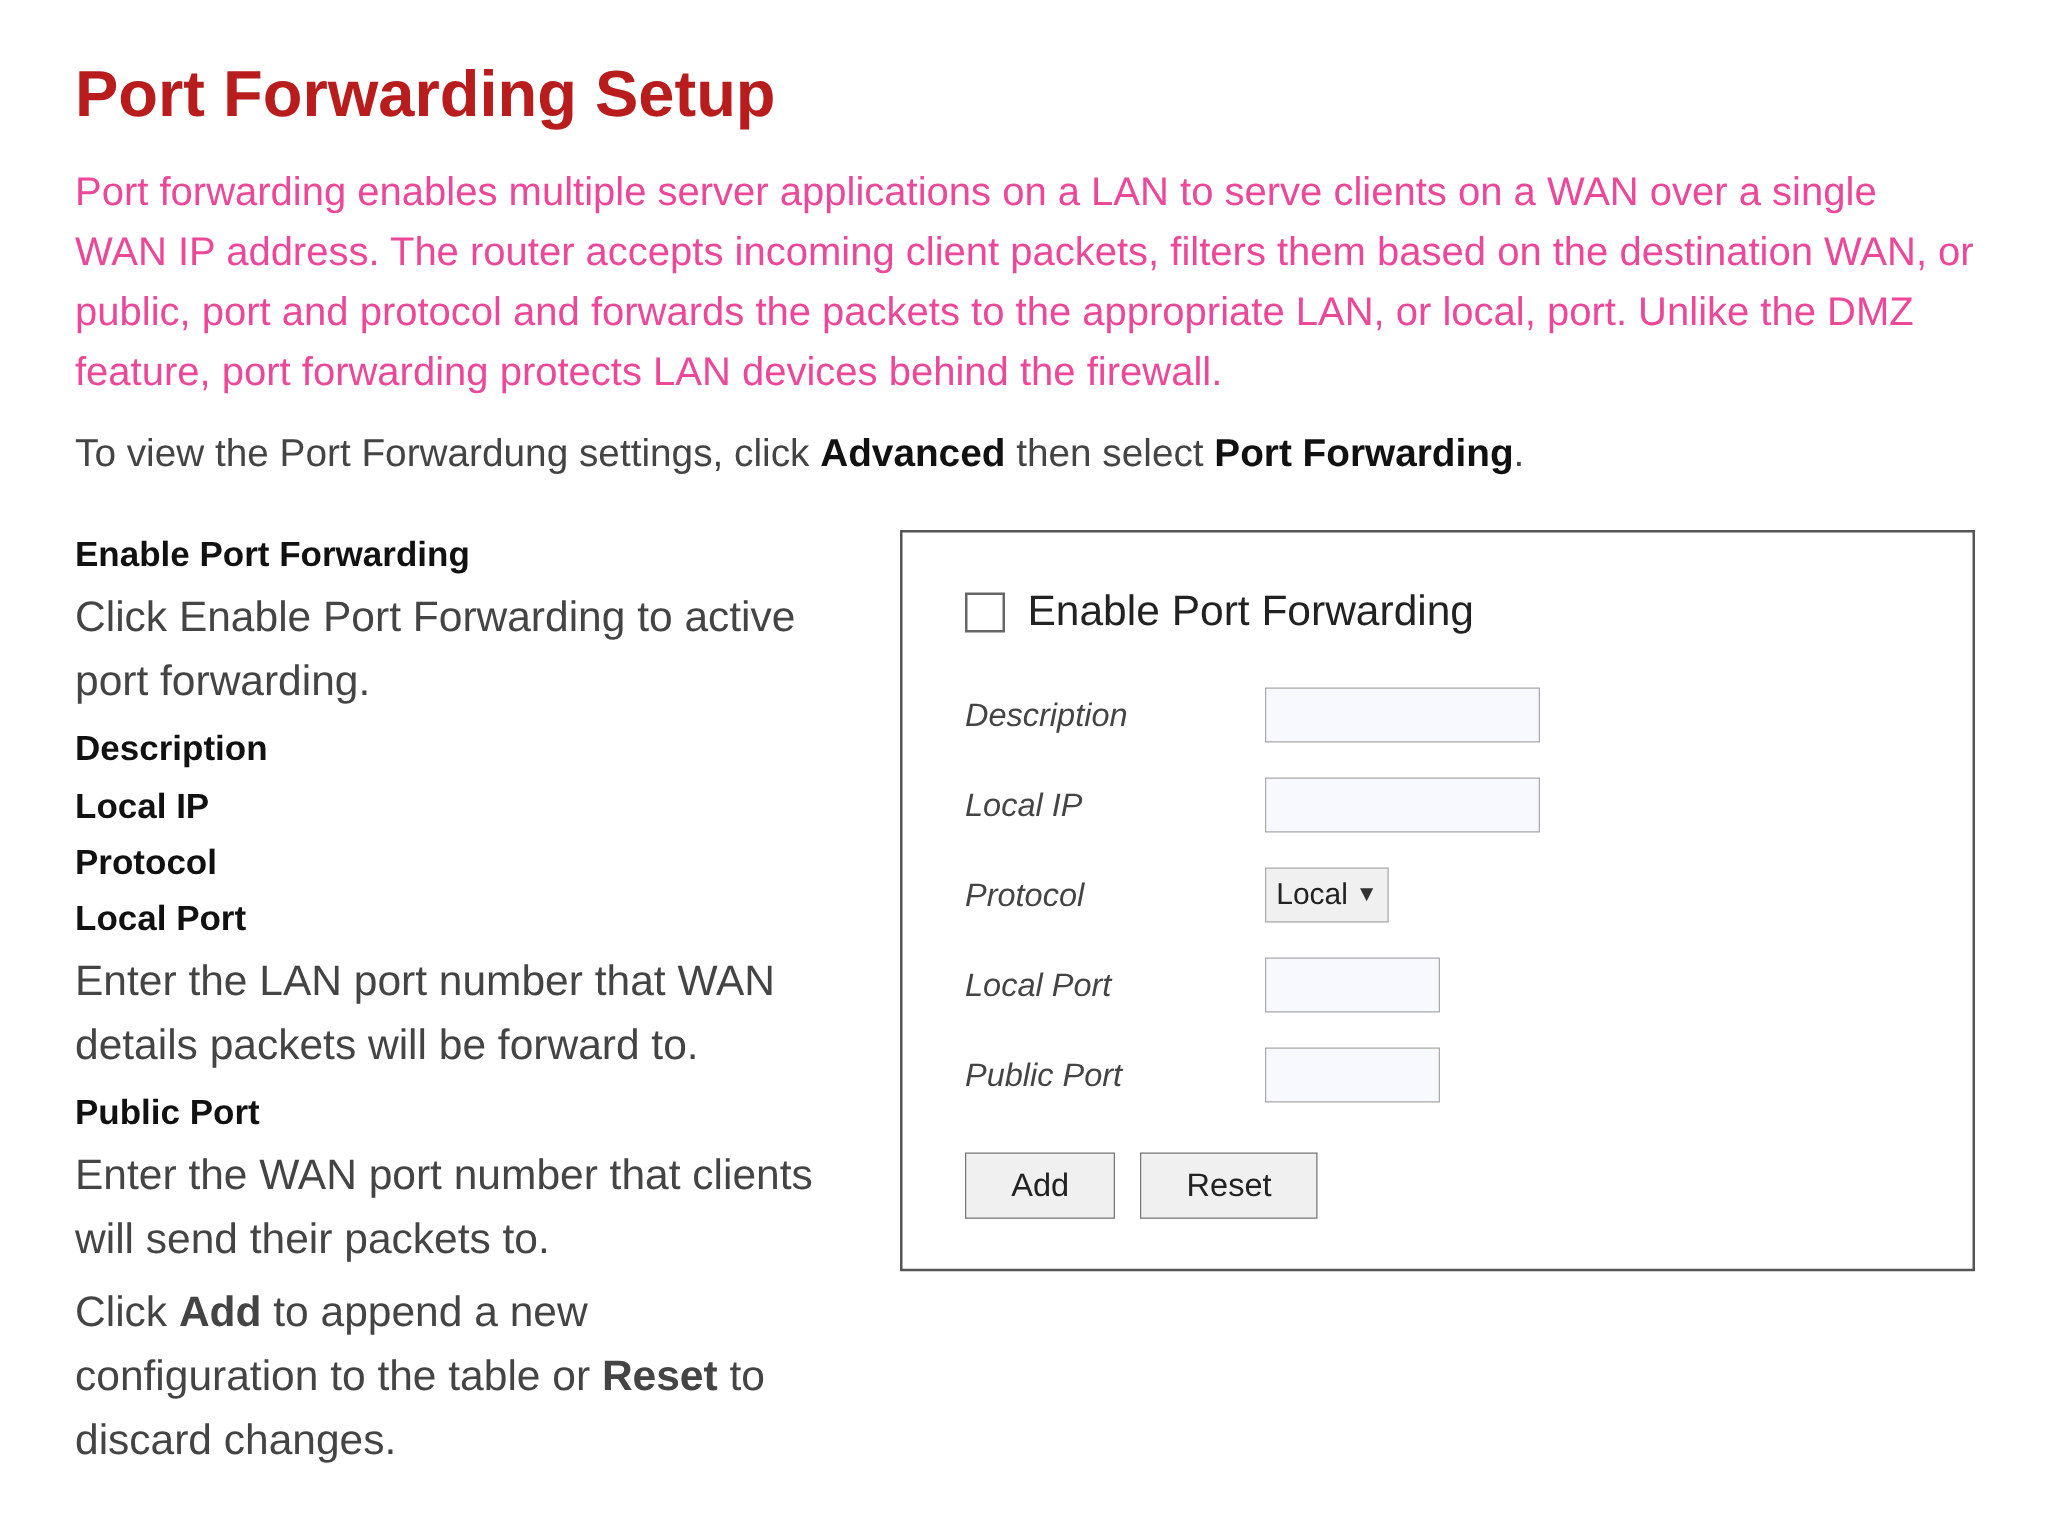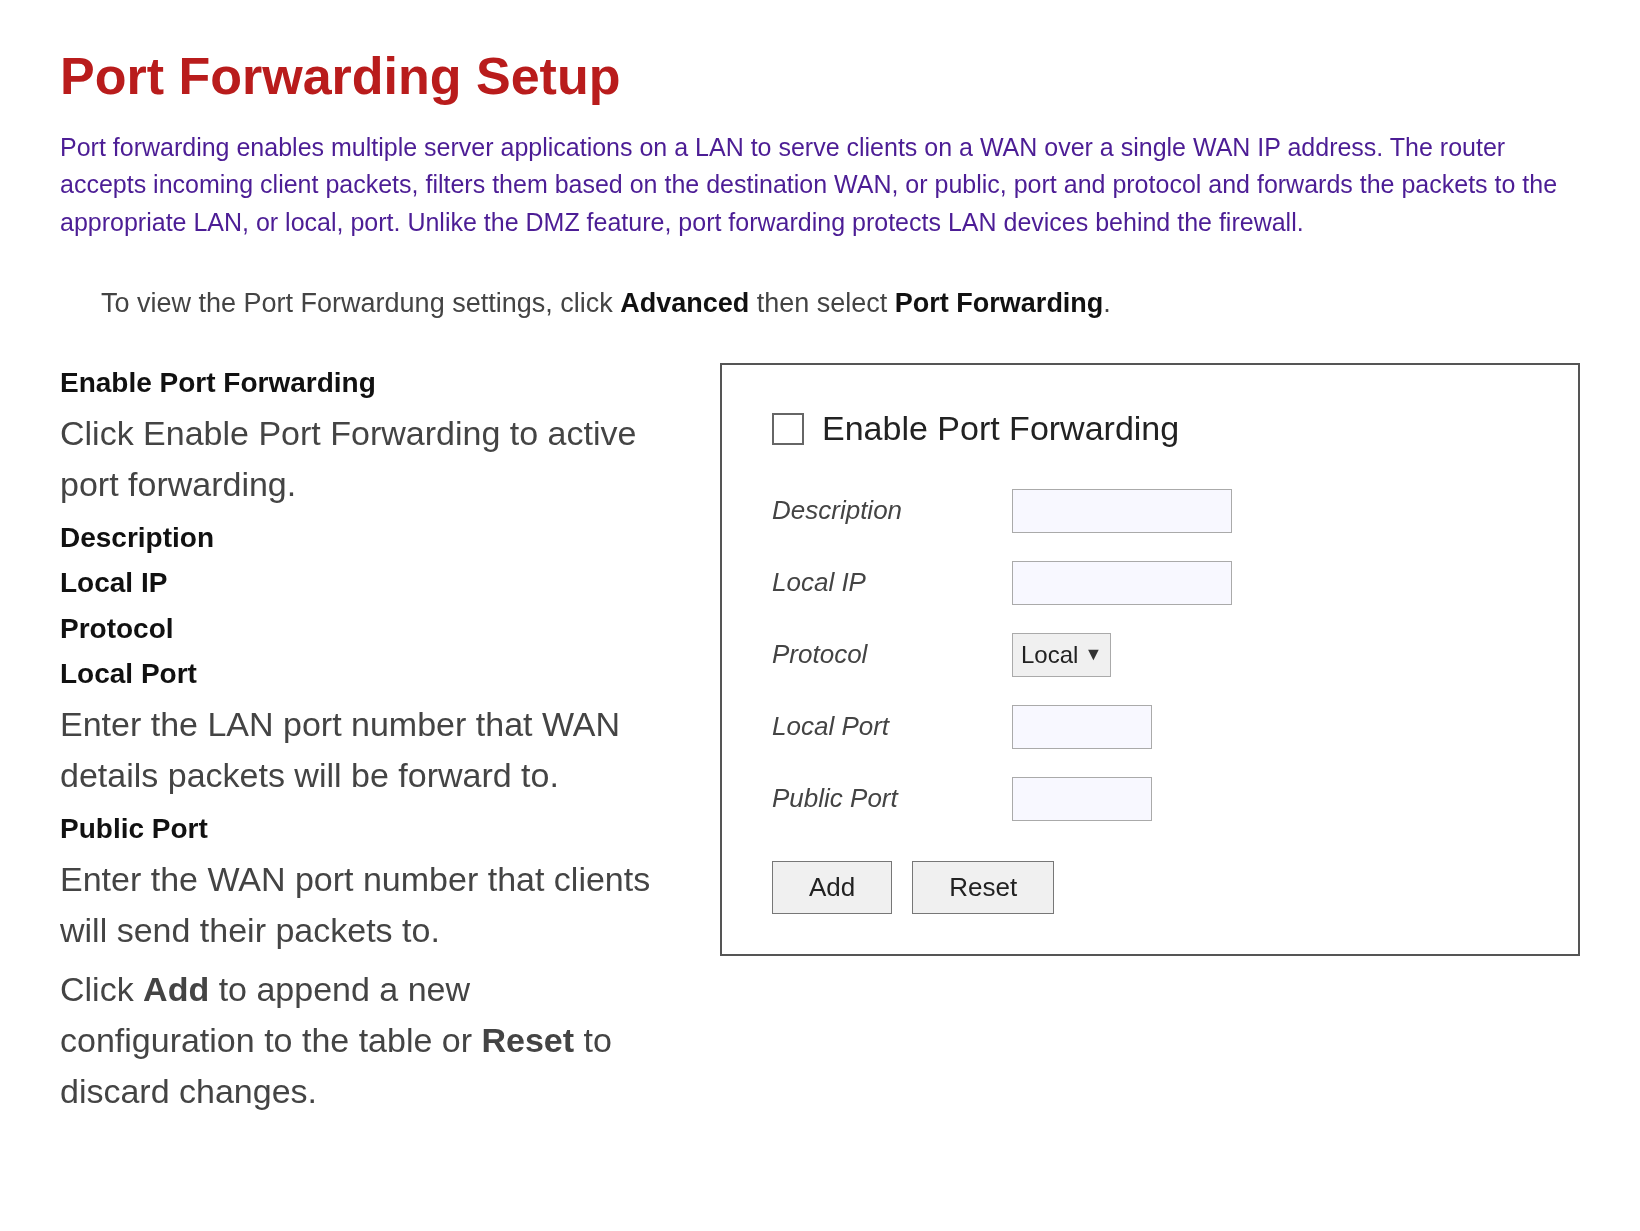--- a/index.html
+++ b/index.html
@@ -20,32 +20,31 @@
     }
 
     .page-title {
       font-size: 52px;
       font-weight: 700;
       color: #b91c1c;
       margin-bottom: 16px;
     }
 
     .intro-text {
-      font-size: 25px;
-      color: #4c1d95;
-      margin-bottom: 44px;
+      font-size: 32px;
+      color: #ec4899;
+      margin-bottom: 20px;
       line-height: 1.5;
       max-width: 1520px;
     }
 
     .nav-text {
-      font-size: 27px;
+      font-size: 31px;
       color: #444444;
       margin-bottom: 40px;
-      margin-left: 41px;
     }
 
     .nav-text strong {
       font-weight: 700;
       color: #111111;
     }
 
     .content-layout {
       display: flex;
       gap: 60px;

